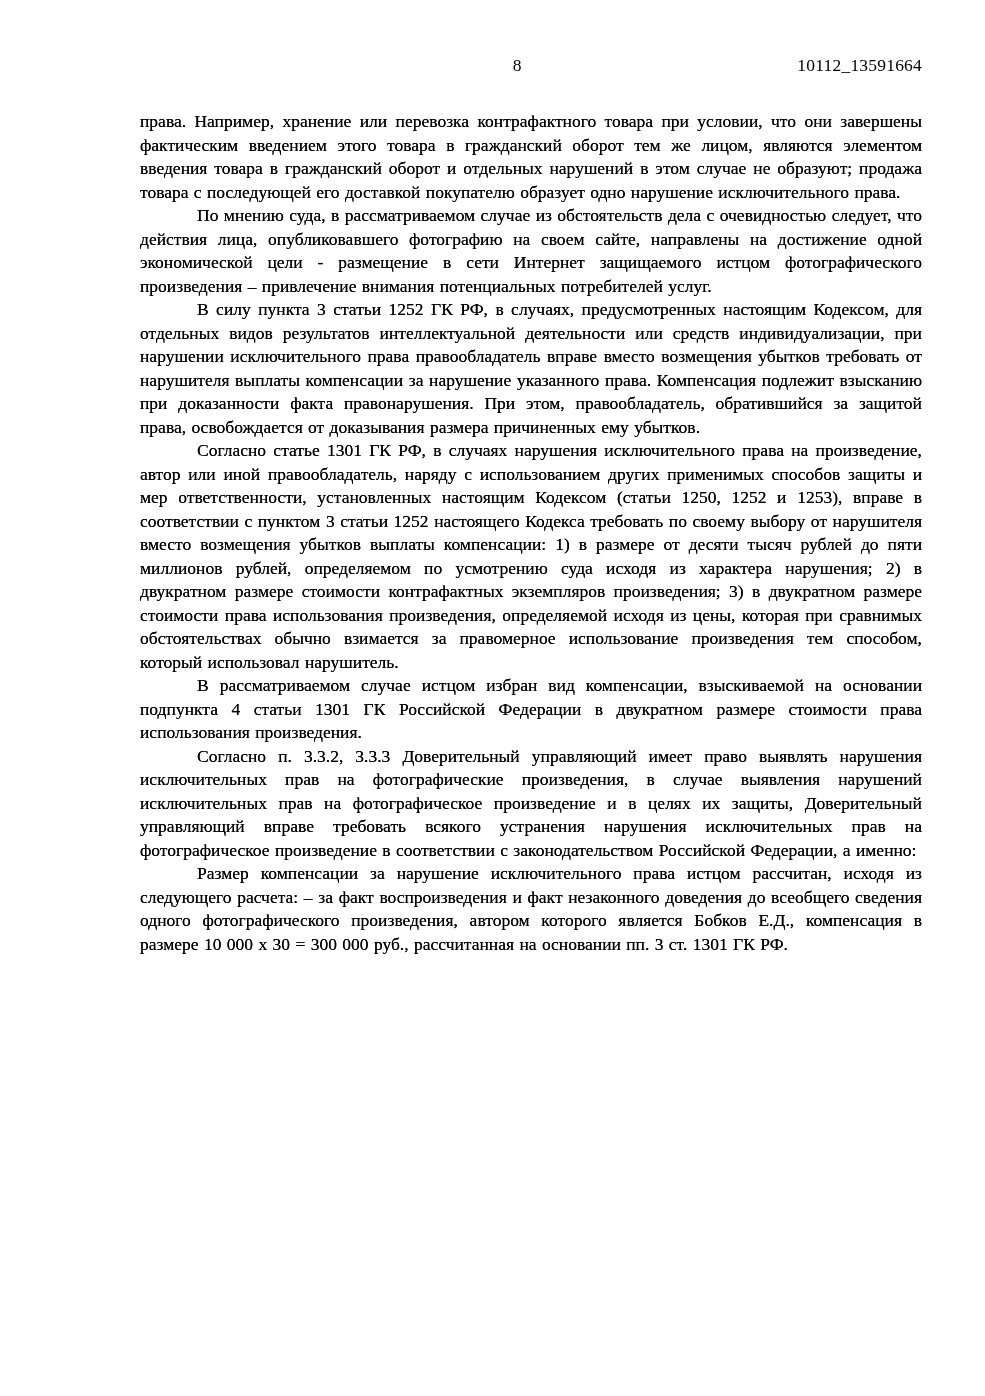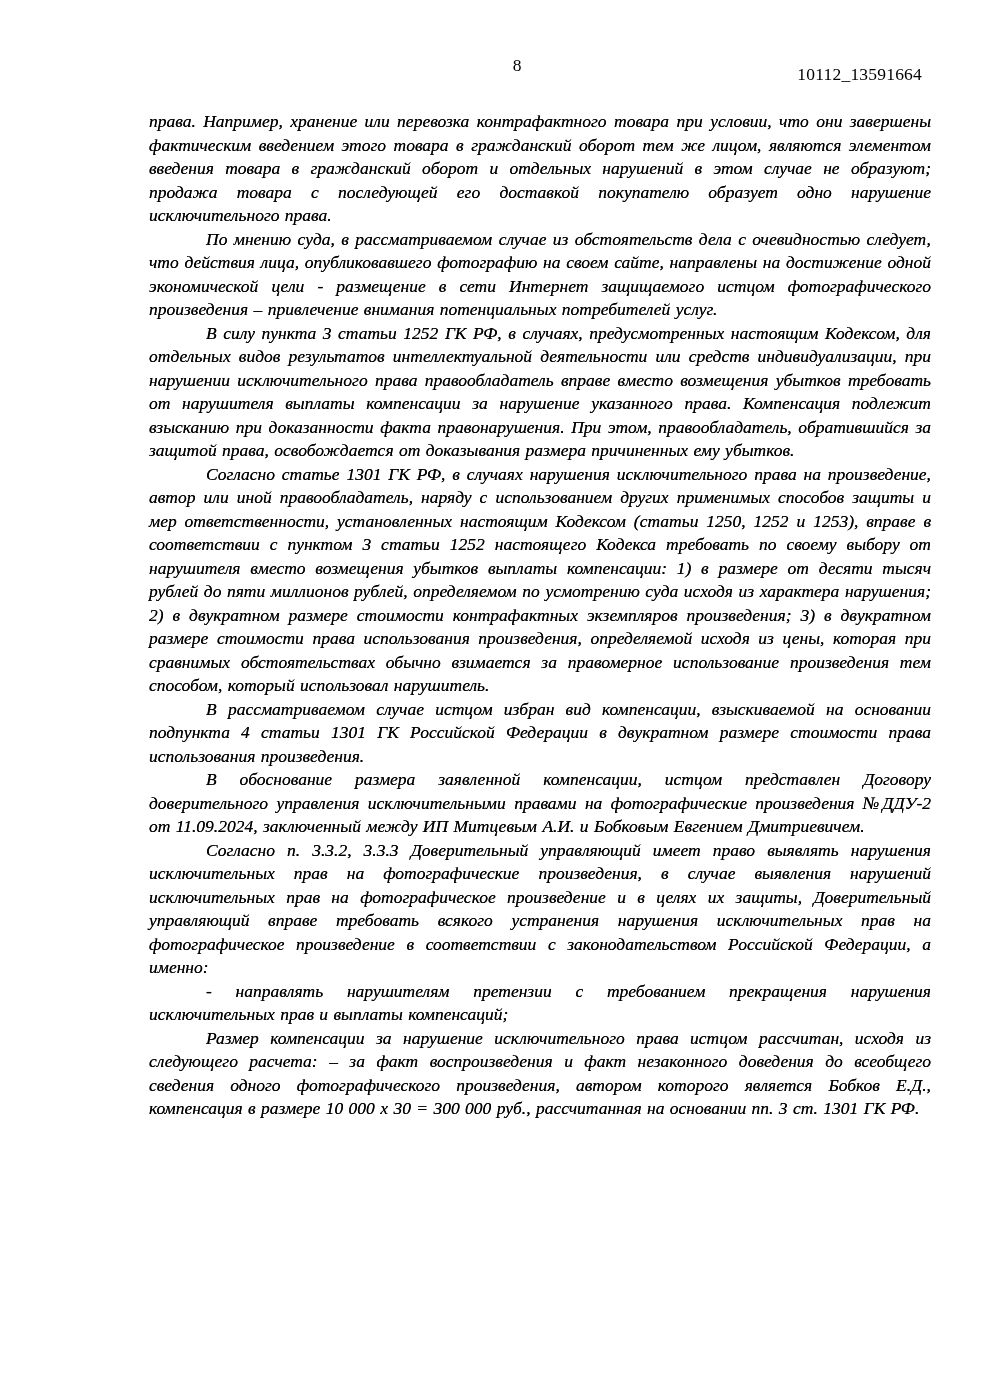--- a/index.html
+++ b/index.html
@@ -31,36 +31,35 @@
   }
   .page-num {
     position: absolute;
     left: 0;
     right: 28px;
     text-align: center;
   }
   .doc-id {
     position: absolute;
     right: 0;
-    top: 9px;
+    top: 0;
     letter-spacing: 0.2px;
   }
   .body-text {
     position: absolute;
     top: 110px;
-    left: 149px;
+    left: 140px;
     width: 782px;
     font-size: 17.5px;
     line-height: 23.5px;
     text-align: justify;
     text-justify: inter-word;
     word-spacing: 1px;
     hyphens: none;
     text-shadow: 0 0 0.4px rgba(0,0,0,0.85);
-    font-style: italic;
   }
   .body-text p {
     margin: 0;
     padding: 0;
     text-indent: 57px;
   }
   .body-text p.no-indent {
     text-indent: 0;
   }
 </style>
@@ -73,19 +72,17 @@
     <span class="page-num">8</span>
     <span class="doc-id">10112_13591664</span>
   </div>
 
   <div class="body-text">
     <p class="no-indent">права. Например, хранение или перевозка контрафактного товара при условии, что они завершены фактическим введением этого товара в гражданский оборот тем же лицом, являются элементом введения товара в гражданский оборот и отдельных нарушений в этом случае не образуют; продажа товара с последующей его доставкой покупателю образует одно нарушение исключительного права.</p>
     <p>По мнению суда, в рассматриваемом случае из обстоятельств дела с очевидностью следует, что действия лица, опубликовавшего фотографию на своем сайте, направлены на достижение одной экономической цели - размещение в сети Интернет защищаемого истцом фотографического произведения – привлечение внимания потенциальных потребителей услуг.</p>
     <p>В силу пункта 3 статьи 1252 ГК РФ, в случаях, предусмотренных настоящим Кодексом, для отдельных видов результатов интеллектуальной деятельности или средств индивидуализации, при нарушении исключительного права правообладатель вправе вместо возмещения убытков требовать от нарушителя выплаты компенсации за нарушение указанного права. Компенсация подлежит взысканию при доказанности факта правонарушения. При этом, правообладатель, обратившийся за защитой права, освобождается от доказывания размера причиненных ему убытков.</p>
     <p>Согласно статье 1301 ГК РФ, в случаях нарушения исключительного права на произведение, автор или иной правообладатель, наряду с использованием других применимых способов защиты и мер ответственности, установленных настоящим Кодексом (статьи 1250, 1252 и 1253), вправе в соответствии с пунктом 3 статьи 1252 настоящего Кодекса требовать по своему выбору от нарушителя вместо возмещения убытков выплаты компенсации: 1) в размере от десяти тысяч рублей до пяти миллионов рублей, определяемом по усмотрению суда исходя из характера нарушения; 2) в двукратном размере стоимости контрафактных экземпляров произведения; 3) в двукратном размере стоимости права использования произведения, определяемой исходя из цены, которая при сравнимых обстоятельствах обычно взимается за правомерное использование произведения тем способом, который использовал нарушитель.</p>
     <p>В рассматриваемом случае истцом избран вид компенсации, взыскиваемой на основании подпункта 4 статьи 1301 ГК Российской Федерации в двукратном размере стоимости права использования произведения.</p>
-    <p>В обоснование размера заявленной компенсации, истцом представлен Договору доверительного управления исключительными правами на фотографические произведения №ДДУ-2 от 11.09.2024, заключенный между ИП Митцевым А.И. и Бобковым Евгением Дмитриевичем.</p>
     <p>Согласно п. 3.3.2, 3.3.3 Доверительный управляющий имеет право выявлять нарушения исключительных прав на фотографические произведения, в случае выявления нарушений исключительных прав на фотографическое произведение и в целях их защиты, Доверительный управляющий вправе требовать всякого устранения нарушения исключительных прав на фотографическое произведение в соответствии с законодательством Российской Федерации, а именно:</p>
-    <p>- направлять нарушителям претензии с требованием прекращения нарушения исключительных прав и выплаты компенсаций;</p>
     <p>Размер компенсации за нарушение исключительного права истцом рассчитан, исходя из следующего расчета: – за факт воспроизведения и факт незаконного доведения до всеобщего сведения одного фотографического произведения, автором которого является Бобков Е.Д., компенсация в размере 10 000 х 30 = 300 000 руб., рассчитанная на основании пп. 3 ст. 1301 ГК РФ.</p>
   </div>
 
 </div>
 
 </body></html>

